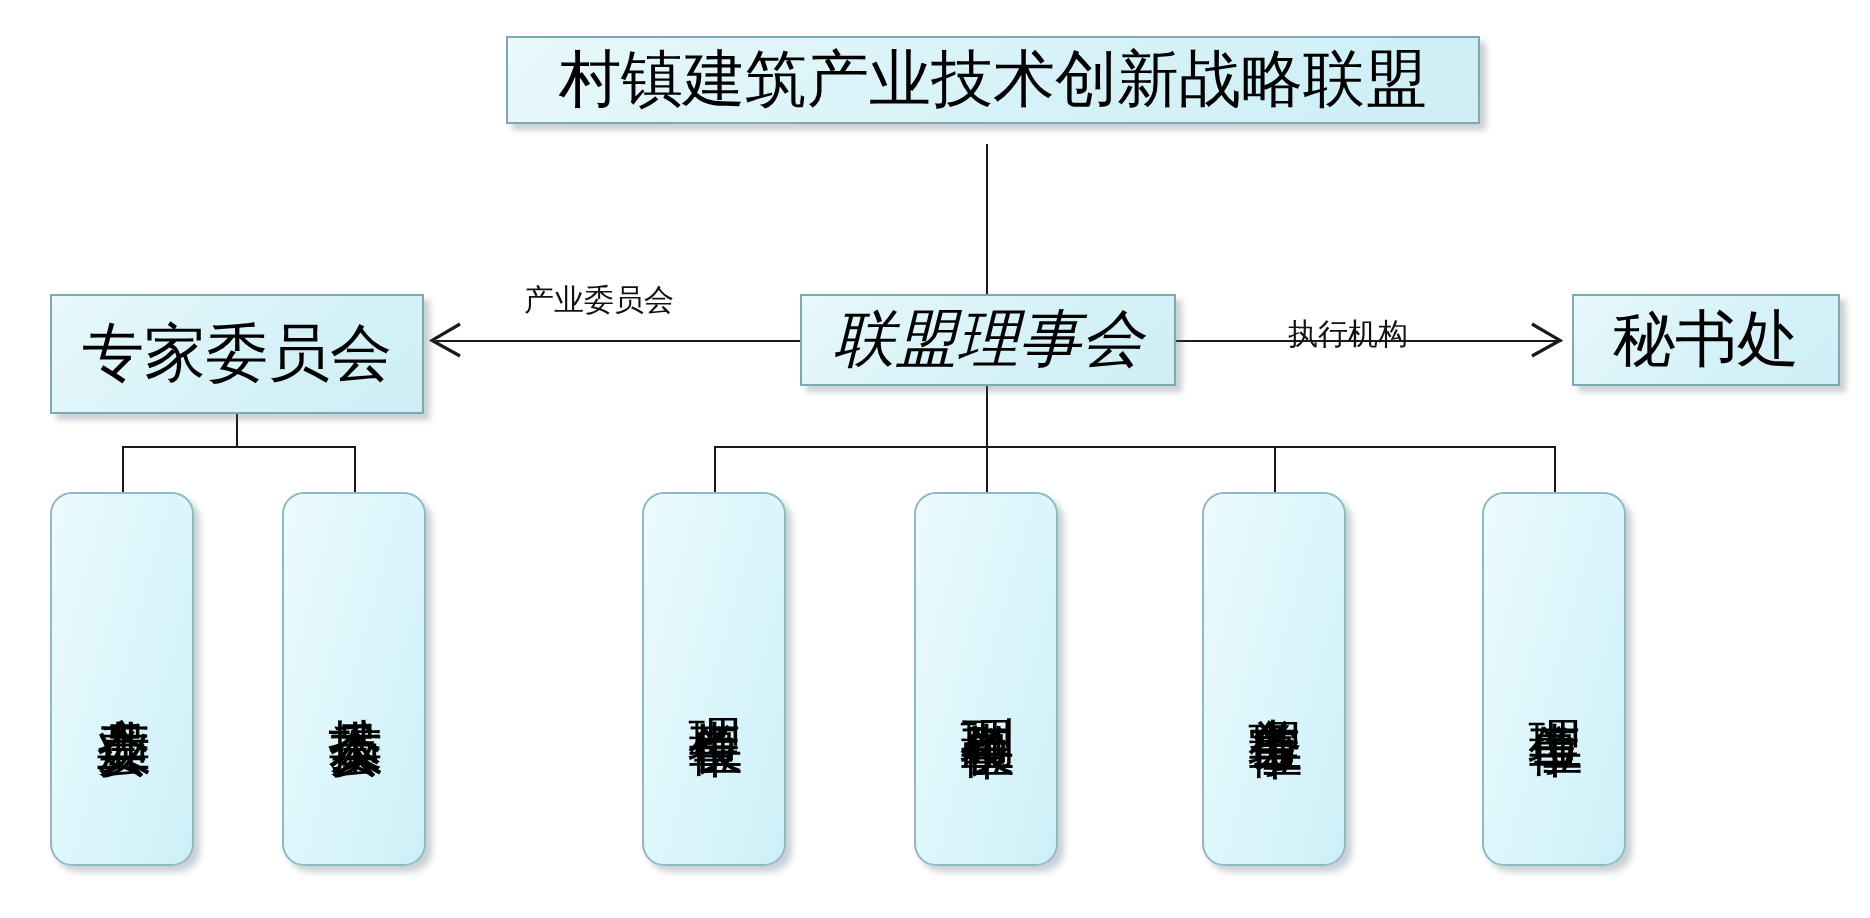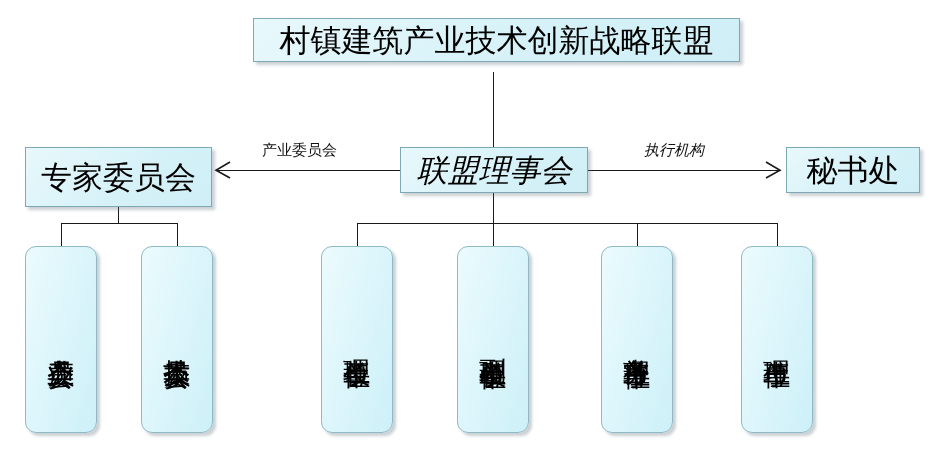--- a/index.html
+++ b/index.html
@@ -112,21 +112,21 @@
   <div class="line vline" style="left:493px; top:193px; height:30px;"></div>
 
   <div class="line hline" style="left:357px; top:223px; width:420px;"></div>
 
   <div class="line vline" style="left:357px; top:223px; height:23px;"></div>
   <div class="line vline" style="left:493px; top:223px; height:23px;"></div>
   <div class="line vline" style="left:637px; top:223px; height:23px;"></div>
   <div class="line vline" style="left:777px; top:223px; height:23px;"></div>
 
   <div class="edge-label" style="left:262px; top:143px;">产业委员会</div>
-  <div class="edge-label" style="left:644px; top:143px;font-style:italic;">执行机构</div>
+  <div class="edge-label" style="left:644px; top:160px;">执行机构</div>
 
   <div class="node" style="left:253px; top:18px; width:487px; height:44px;">
     <span class="htext big">村镇建筑产业技术创新战略联盟</span>
   </div>
 
   <div class="node" style="left:25px; top:147px; width:187px; height:60px;justify-content:center;">
     <span class="htext">专家委员会</span>
   </div>
 
   <div class="node" style="left:400px; top:147px; width:188px; height:46px;font-style:italic;">

